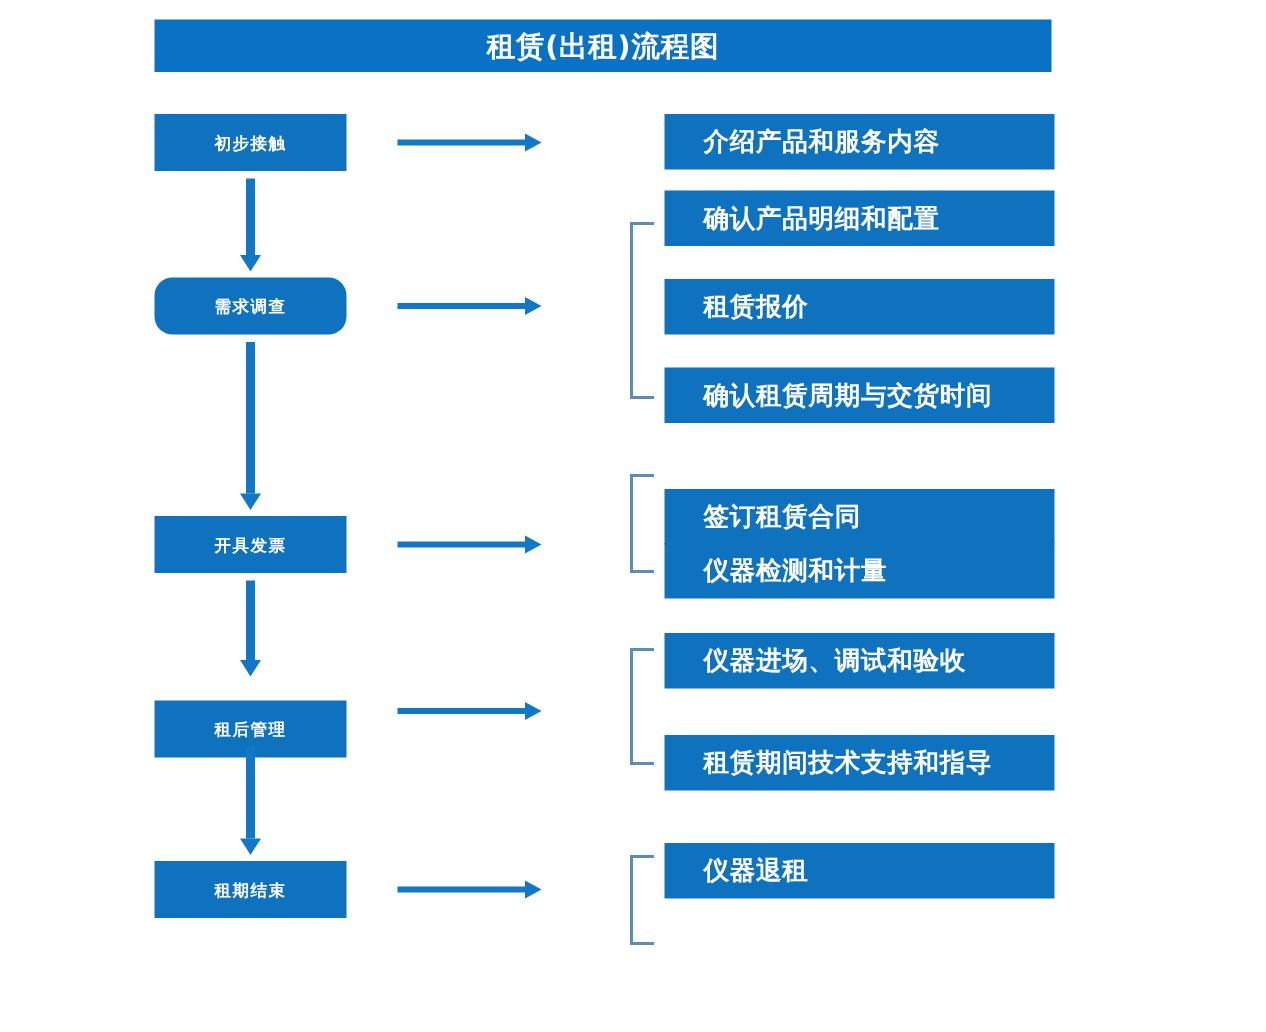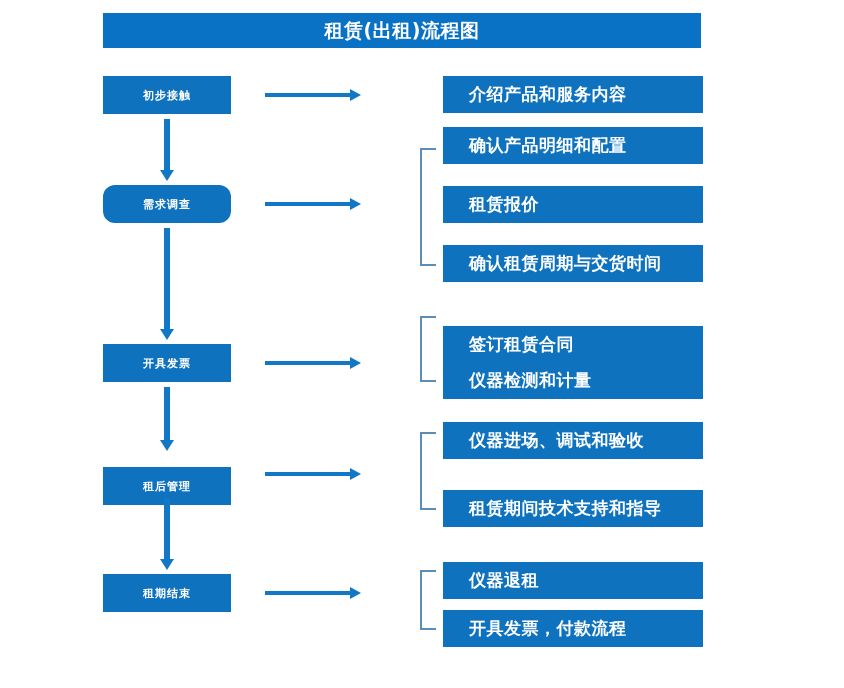--- a/index.html
+++ b/index.html
@@ -182,15 +182,14 @@
 
   <div class="box detail" style="top:76px;">介绍产品和服务内容</div>
   <div class="box detail" style="top:127px;">确认产品明细和配置</div>
   <div class="box detail" style="top:186px;">租赁报价</div>
   <div class="box detail" style="top:245px;">确认租赁周期与交货时间</div>
   <div class="box detail" style="top:312px;margin-top:14px;">签订租赁合同</div>
   <div class="box detail" style="top:362px;text-align:center;">仪器检测和计量</div>
   <div class="box detail" style="top:422px;">仪器进场、调试和验收</div>
   <div class="box detail" style="top:490px;">租赁期间技术支持和指导</div>
   <div class="box detail" style="top:562px;">仪器退租</div>
-  <div class="box detail" style="top:610px;">开具发票，付款流程</div>
 
 </div>
 
 </body></html>

